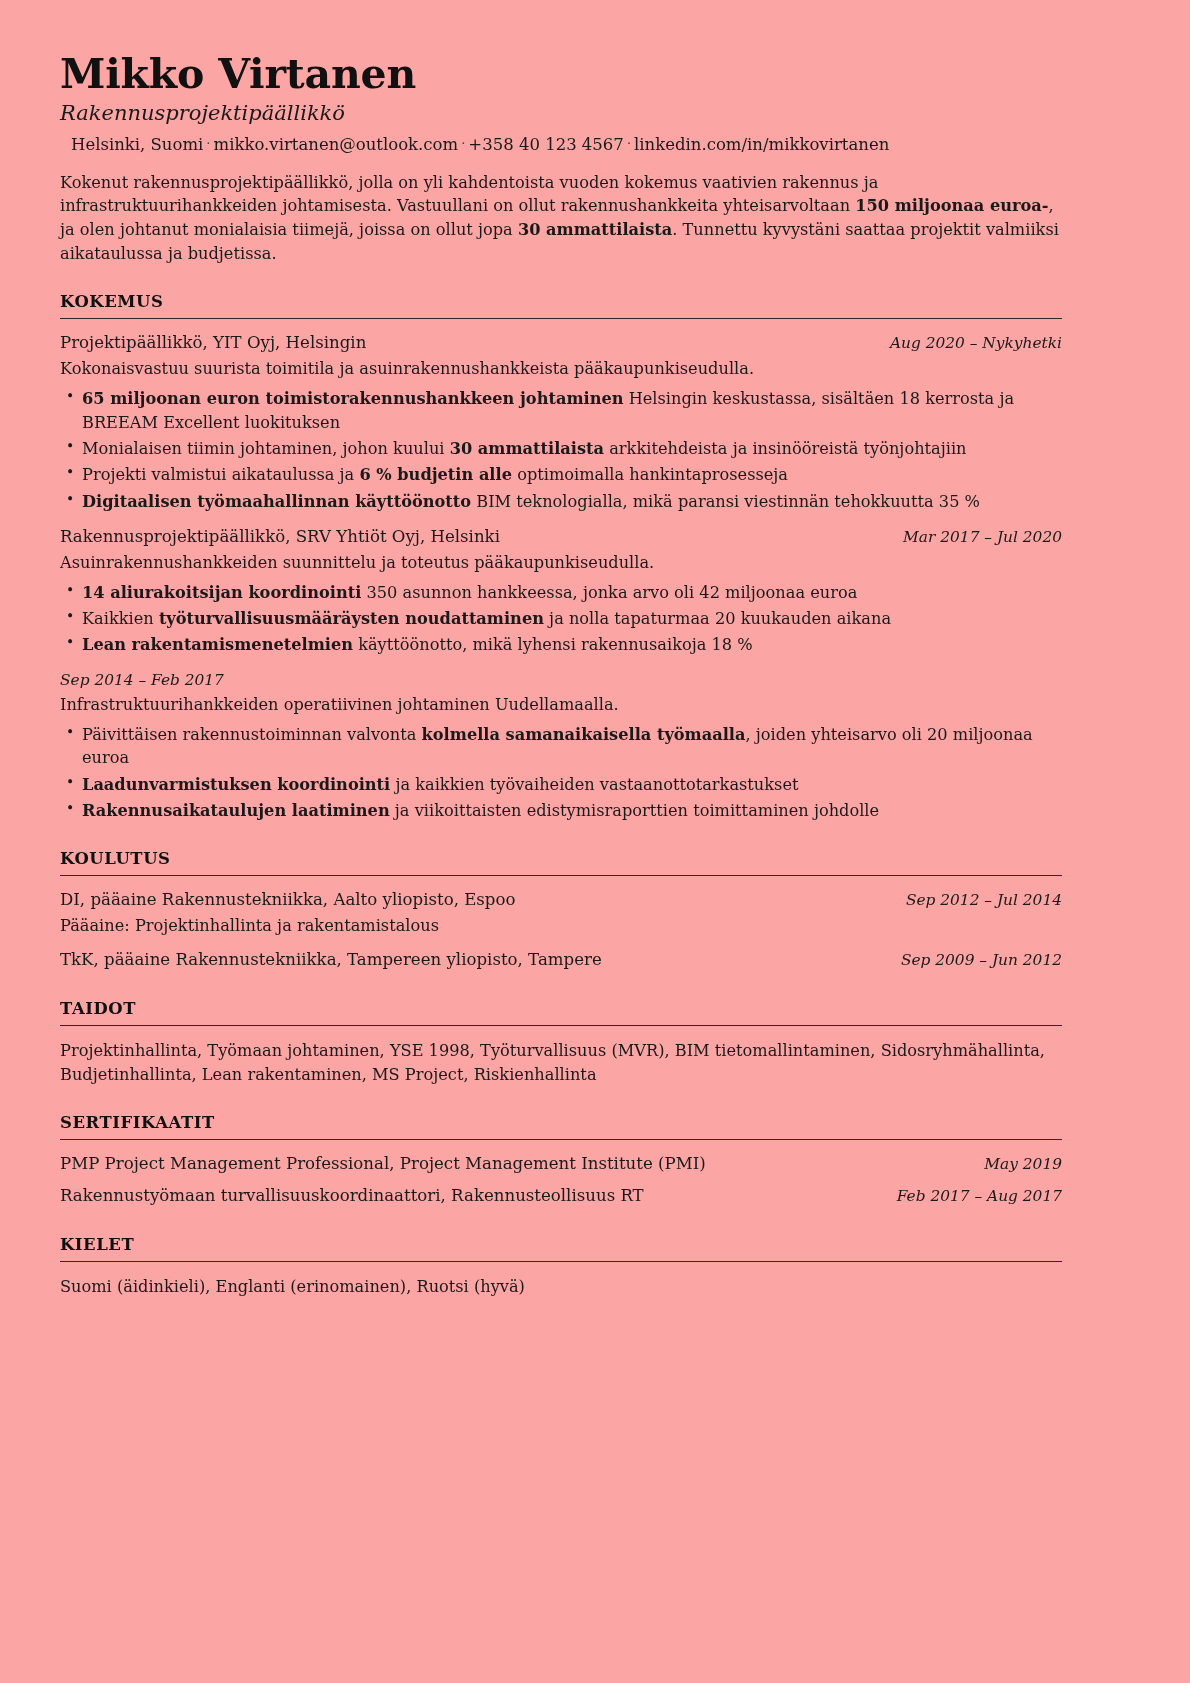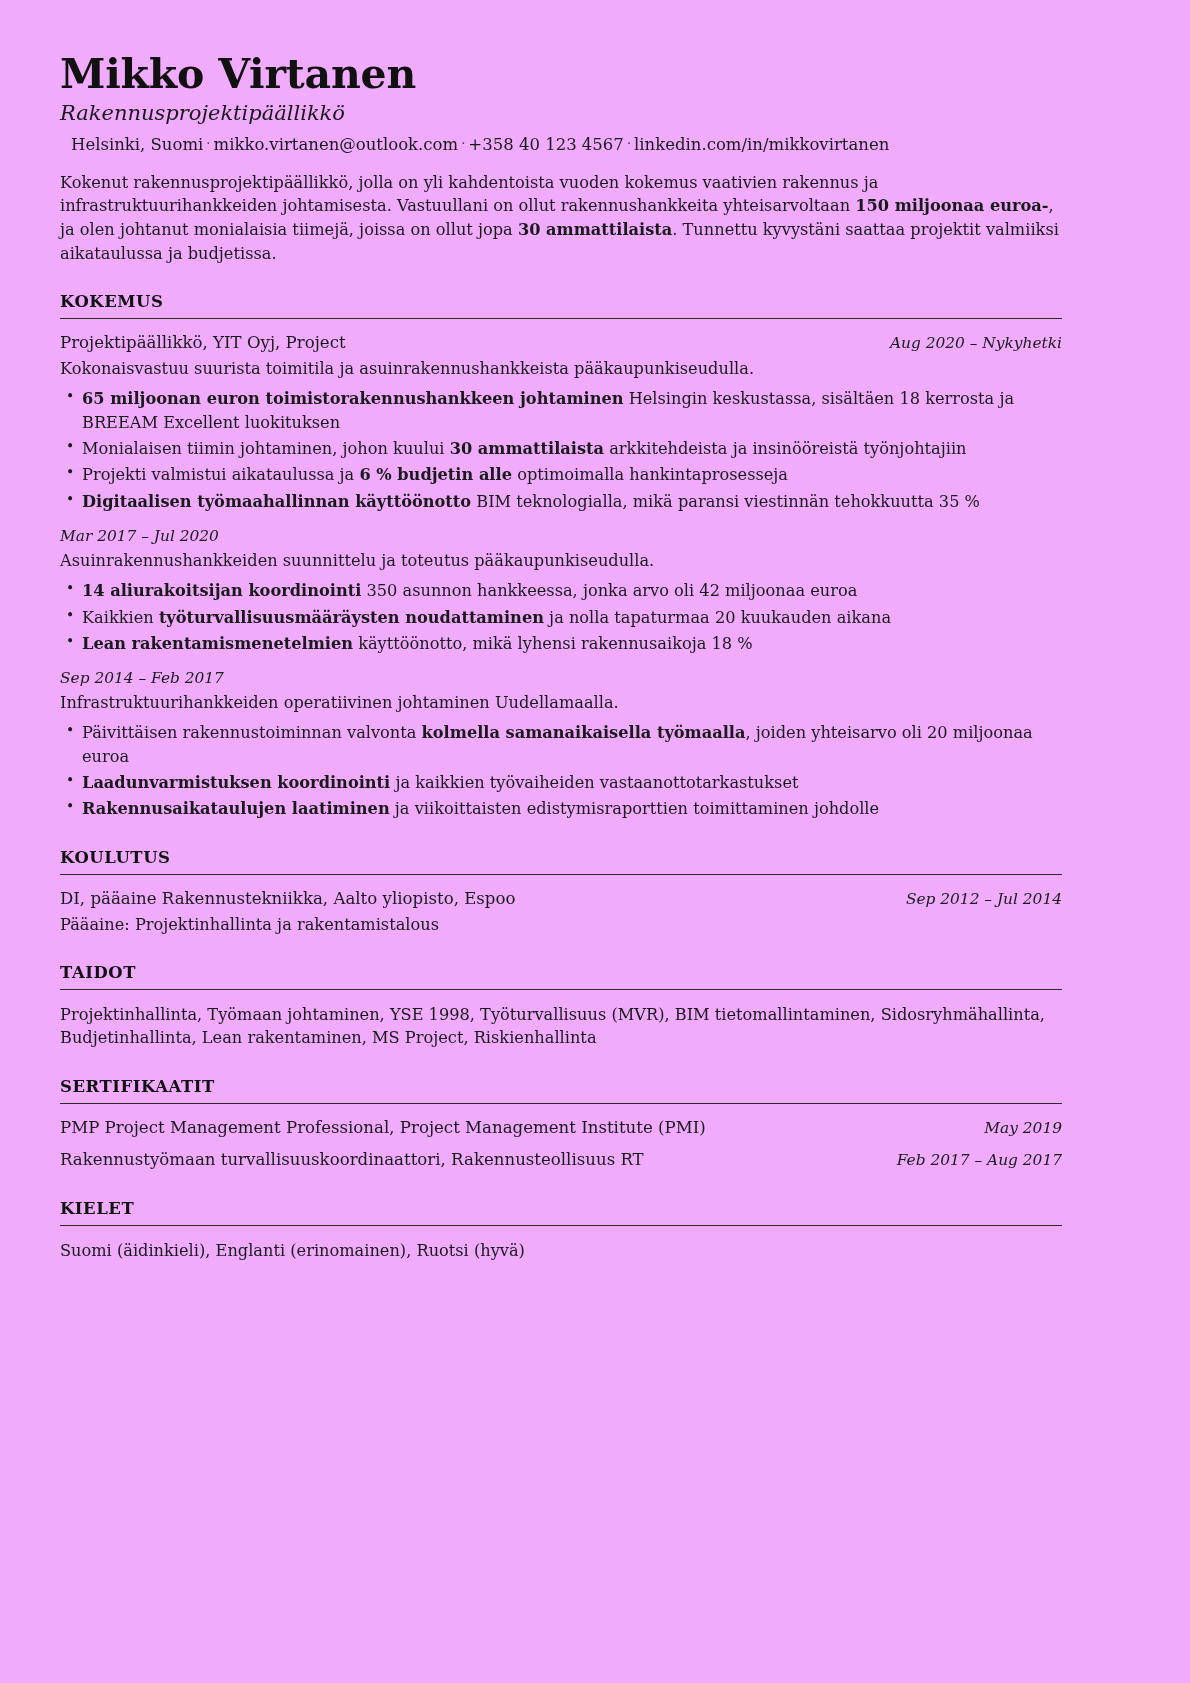--- a/index.html
+++ b/index.html
@@ -13,21 +13,21 @@
     height: 1683px;
     font-family: "DejaVu Serif", "Liberation Serif", serif;
     color: #1a1a1a;
     -webkit-font-smoothing: antialiased;
   }
   .page {
     box-sizing: border-box;
     width: 1190px;
     min-height: 1683px;
     padding: 52px 128px 60px 60px;
-    background: #f0abfc;
+    background: #fca5a5;
   }
   .inner {
     width: 1002px;
   }
 
   
   .name {
     font-family: "DejaVu Serif", "Liberation Serif", serif;
     font-weight: 700;
     font-size: 41px;
@@ -170,33 +170,34 @@
       </div>
       <p class="summary"><span>Kokenut rakennusprojektipäällikkö, jolla on yli kahdentoista vuoden kokemus vaativien rakennus ja infrastruktuurihankkeiden johtamisesta. Vastuullani on ollut rakennushankkeita yhteisarvoltaan </span><b>150 miljoonaa euroa-</b><span>, ja olen johtanut monialaisia tiimejä, joissa on ollut jopa </span><b>30 ammattilaista</b><span>. Tunnettu kyvystäni saattaa projektit valmiiksi aikataulussa ja budjetissa.</span></p>
     </header>
 
     <section class="section">
       <h2 class="section-title">KOKEMUS</h2>
       <hr class="rule">
       <div>
           <div class="entry">
             <div class="entry-head">
-              <div class="entry-heading"><span class="role">Projektipäällikkö</span><span>, YIT Oyj, Project</span></div>
+              <div class="entry-heading"><span class="role">Projektipäällikkö</span><span>, YIT Oyj, Helsingin</span></div>
               <div class="entry-date">Aug 2020 – Nykyhetki</div>
             </div>
             <div class="entry-sub">Kokonaisvastuu suurista toimitila ja asuinrakennushankkeista pääkaupunkiseudulla.</div>
             <ul class="bullets">
               <li><b>65 miljoonan euron toimistorakennushankkeen johtaminen</b><span> Helsingin keskustassa, sisältäen 18 kerrosta ja BREEAM Excellent luokituksen</span></li>
               <li><span>Monialaisen tiimin johtaminen, johon kuului </span><b>30 ammattilaista</b><span> arkkitehdeista ja insinööreistä työnjohtajiin</span></li>
               <li><span>Projekti valmistui aikataulussa ja </span><b>6 % budjetin alle</b><span> optimoimalla hankintaprosesseja</span></li>
               <li><b>Digitaalisen työmaahallinnan käyttöönotto</b><span> BIM teknologialla, mikä paransi viestinnän tehokkuutta 35 %</span></li>
             </ul>
           </div>
           <div class="entry">
             <div class="entry-head">
+              <div class="entry-heading"><span class="role">Rakennusprojektipäällikkö</span><span>, SRV Yhtiöt Oyj, Helsinki</span></div>
               <div class="entry-date">Mar 2017 – Jul 2020</div>
             </div>
             <div class="entry-sub">Asuinrakennushankkeiden suunnittelu ja toteutus pääkaupunkiseudulla.</div>
             <ul class="bullets">
               <li><b>14 aliurakoitsijan koordinointi</b><span> 350 asunnon hankkeessa, jonka arvo oli 42 miljoonaa euroa</span></li>
               <li><span>Kaikkien </span><b>työturvallisuusmääräysten noudattaminen</b><span> ja nolla tapaturmaa 20 kuukauden aikana</span></li>
               <li><b>Lean rakentamismenetelmien</b><span> käyttöönotto, mikä lyhensi rakennusaikoja 18 %</span></li>
             </ul>
           </div>
           <div class="entry">
@@ -217,20 +218,26 @@
       <h2 class="section-title">KOULUTUS</h2>
       <hr class="rule">
       <div>
           <div class="edu-entry">
             <div class="entry-head">
               <div class="entry-heading"><span class="role">DI, pääaine Rakennustekniikka,</span><span> Aalto yliopisto, Espoo</span></div>
               <div class="entry-date">Sep 2012 – Jul 2014</div>
             </div>
             <div class="entry-sub">Pääaine: Projektinhallinta ja rakentamistalous</div>
           </div>
+          <div class="edu-entry">
+            <div class="entry-head">
+              <div class="entry-heading"><span class="role">TkK, pääaine Rakennustekniikka,</span><span> Tampereen yliopisto, Tampere</span></div>
+              <div class="entry-date">Sep 2009 – Jun 2012</div>
+            </div>
+          </div>
         </div>
     </section>
 
     <section class="section">
       <h2 class="section-title">TAIDOT</h2>
       <hr class="rule">
       <p class="plain-block skills-block">Projektinhallinta, Työmaan johtaminen, YSE 1998, Työturvallisuus (MVR), BIM tietomallintaminen, Sidosryhmähallinta, Budjetinhallinta, Lean rakentaminen, MS Project, Riskienhallinta</p>
     </section>
 
     <section class="section">

